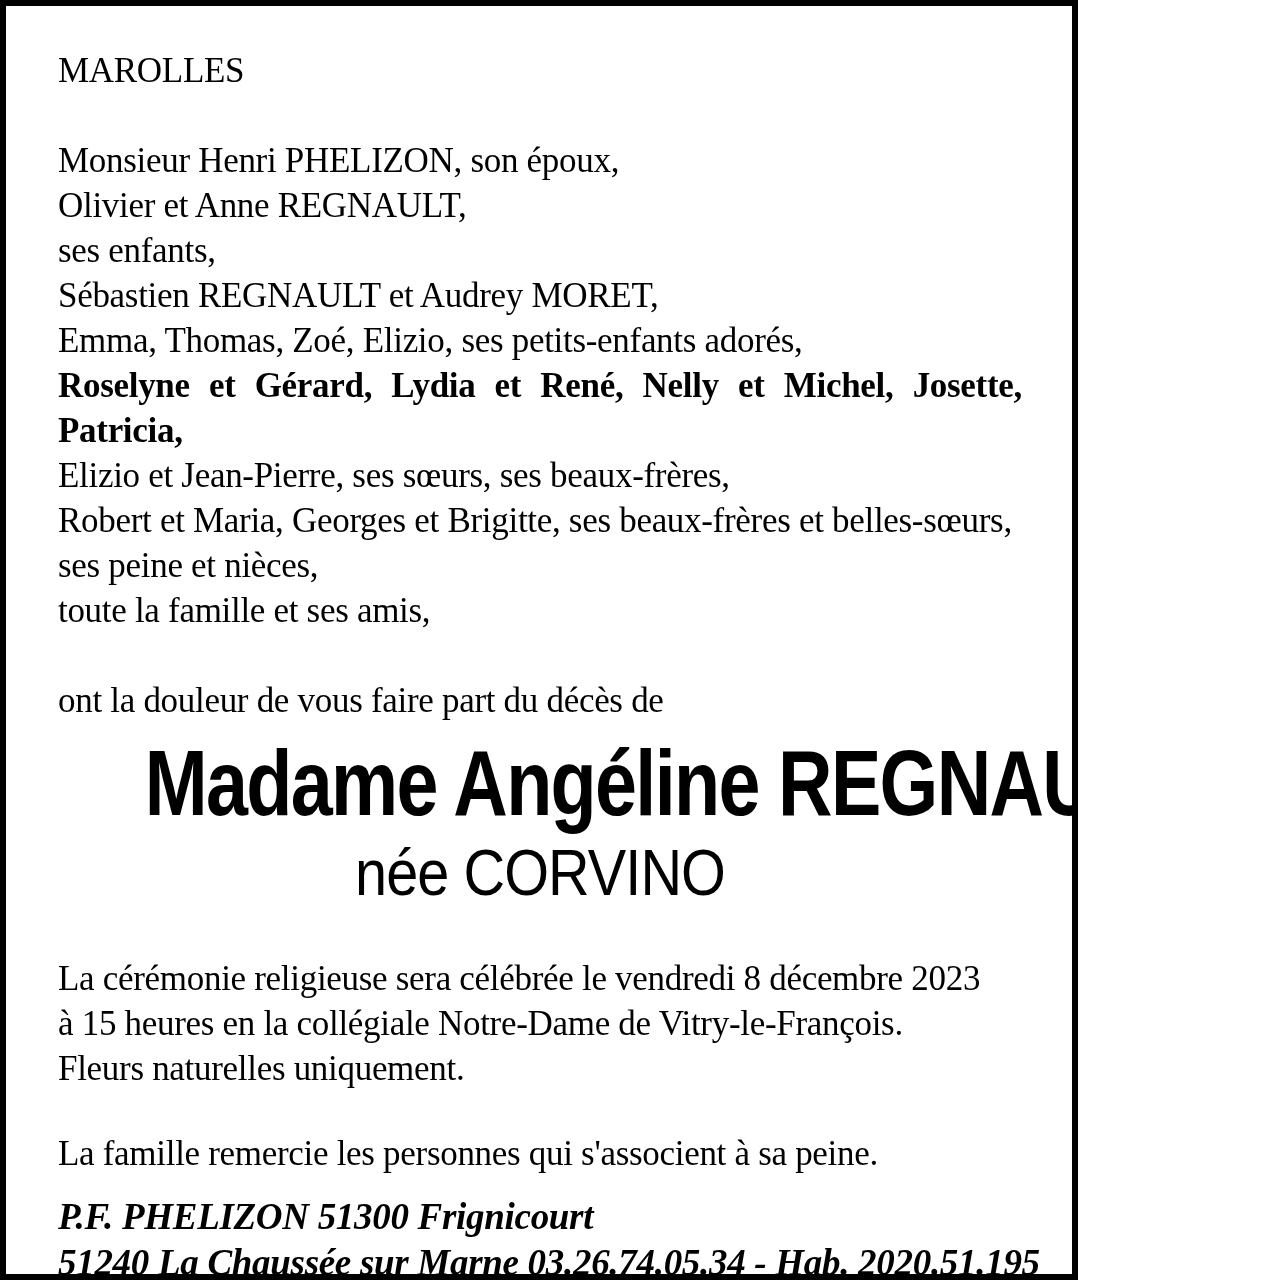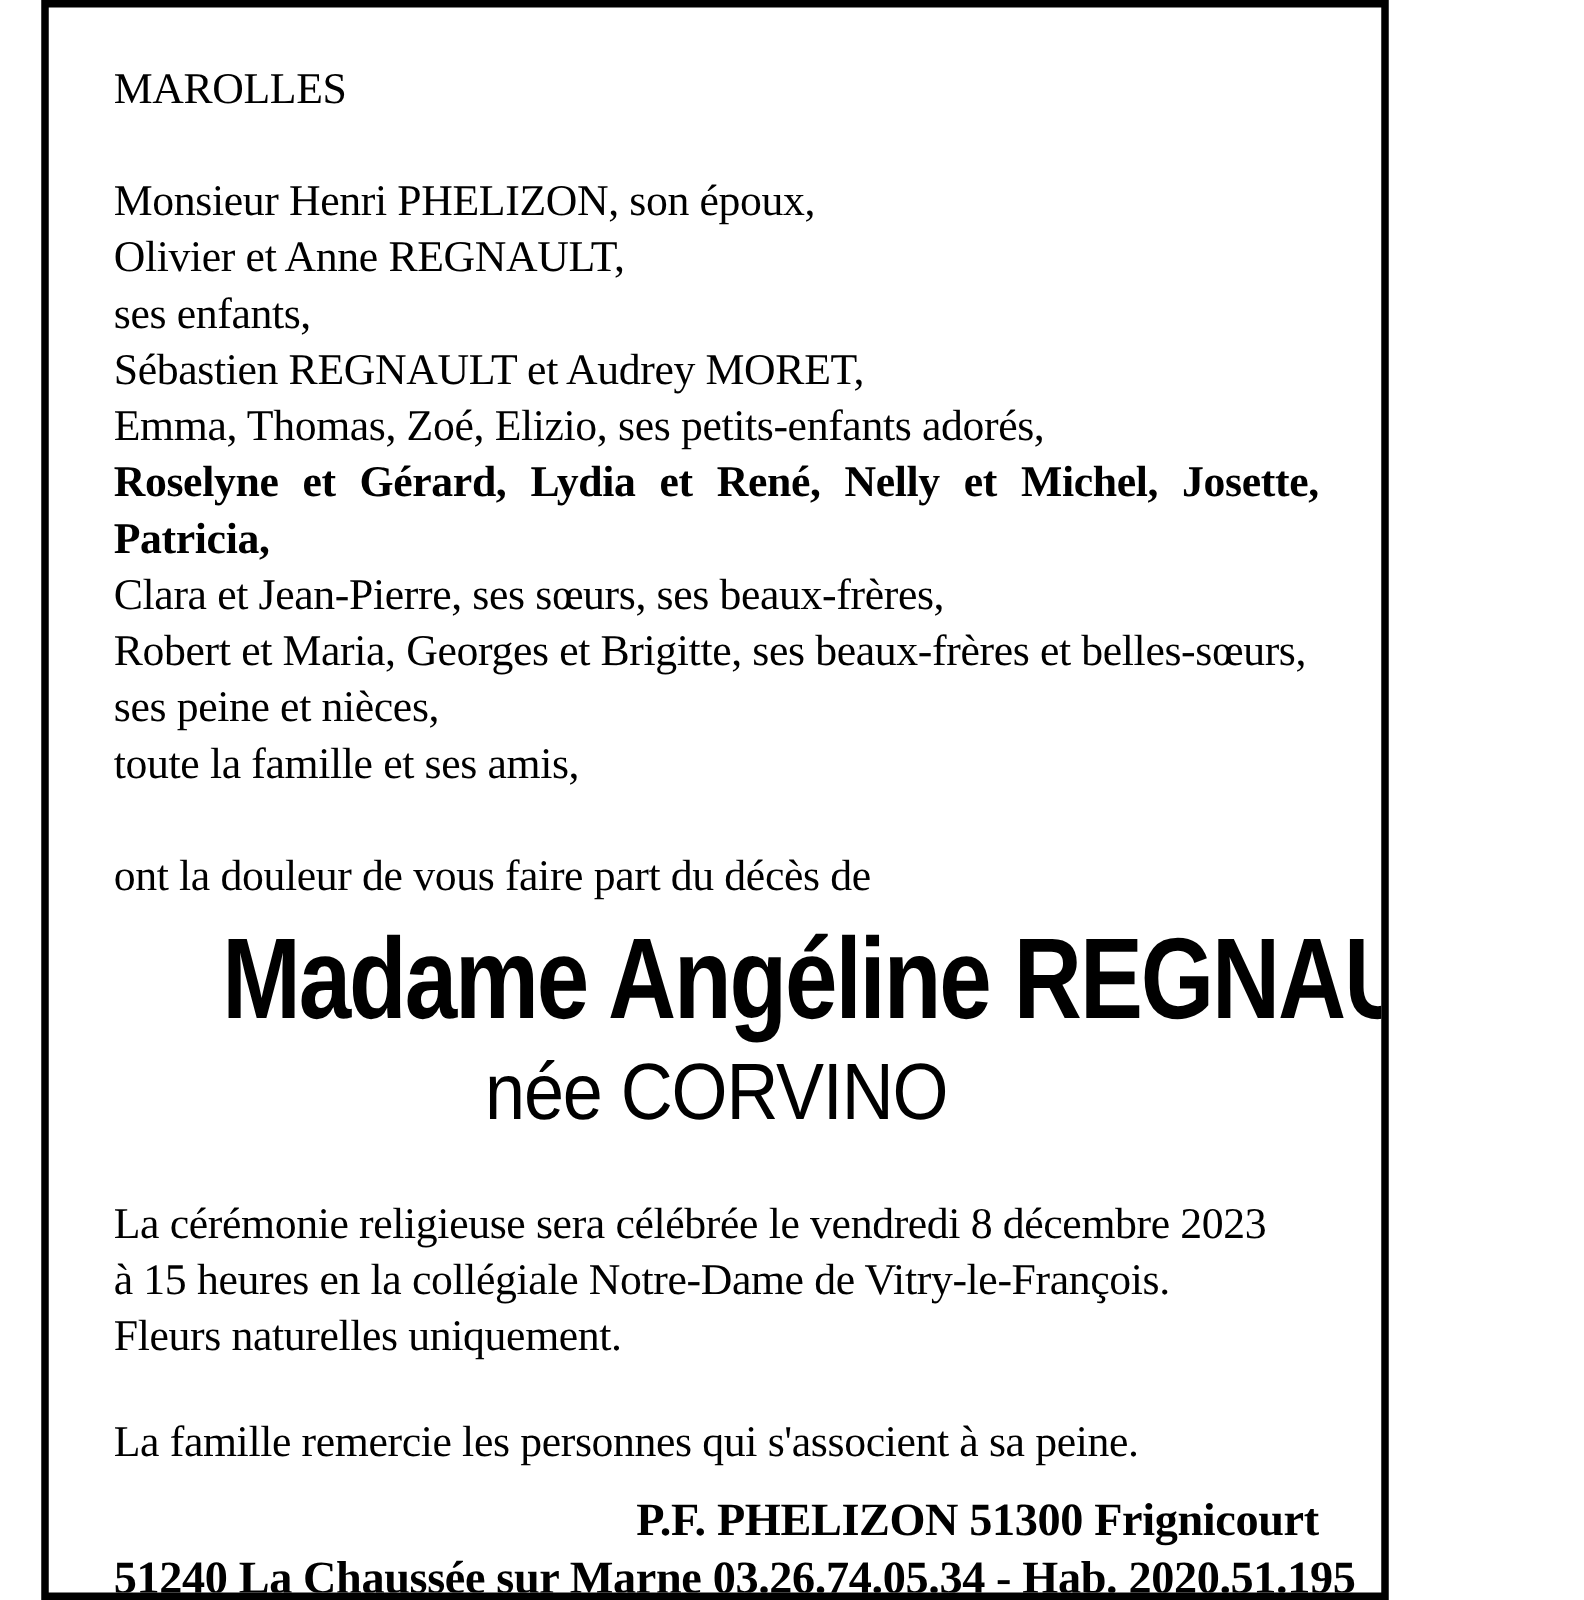--- a/index.html
+++ b/index.html
@@ -13,21 +13,20 @@
     height: 1280px;
     border: 6px solid var(--border-color, #000);
     background: var(--bg-color, #fff);
     color: var(--text-color, #000);
     font-family: "Liberation Serif", serif;
     font-size: 35px;
     line-height: 45px;
     letter-spacing: -0.3px;
     padding: 42px 50px 0 52px;
     overflow: hidden;
-    margin-left: 33px;
   }
   .spacer { height: 45px; }
   .spacer.small { height: 40px; }
   .line { white-space: nowrap; }
   .line.justified {
     white-space: normal;
     text-align: justify;
     text-align-last: justify;
     font-weight: bold;
   }
@@ -51,43 +50,44 @@
     text-align: center;
     white-space: nowrap;
     transform: scaleX(0.9);
     transform-origin: 50% 50%;
     letter-spacing: -1px;
   }
   .survenu { margin-top: 14px; }
   .funeral { margin-top: 18px; }
   .funeral-line {
     font-weight: bold;
-    text-align: right;
+    text-align: left;
     font-size: 37px;
     line-height: 46px;
     white-space: nowrap;
+    font-style: italic;
   }
 </style>
 </head>
 <body>
 
 <div class="page">
 
   <div class="line">MAROLLES</div>
 
   <div class="spacer"></div>
 
   <div>
     <div class="line">Monsieur Henri PHELIZON, son époux,</div>
     <div class="line">Olivier et Anne REGNAULT,</div>
     <div class="line">ses enfants,</div>
     <div class="line">Sébastien REGNAULT et Audrey MORET,</div>
     <div class="line">Emma, Thomas, Zoé, Elizio, ses petits-enfants adorés,</div>
     <div class="line justified">Roselyne et Gérard, Lydia et René, Nelly et Michel, Josette, Patricia,</div>
-    <div class="line">Clara et Jean-Pierre, ses sœurs, ses beaux-frères,</div>
+    <div class="line">Elizio et Jean-Pierre, ses sœurs, ses beaux-frères,</div>
     <div class="line">Robert et Maria, Georges et Brigitte, ses beaux-frères et belles-sœurs,</div>
     <div class="line">ses peine et nièces,</div>
     <div class="line">toute la famille et ses amis,</div>
   </div>
 
   <div class="spacer"></div>
 
   <div class="line">ont la douleur de vous faire part du décès de</div>
 
   <div class="headline">Madame Angéline REGNAULT</div>

